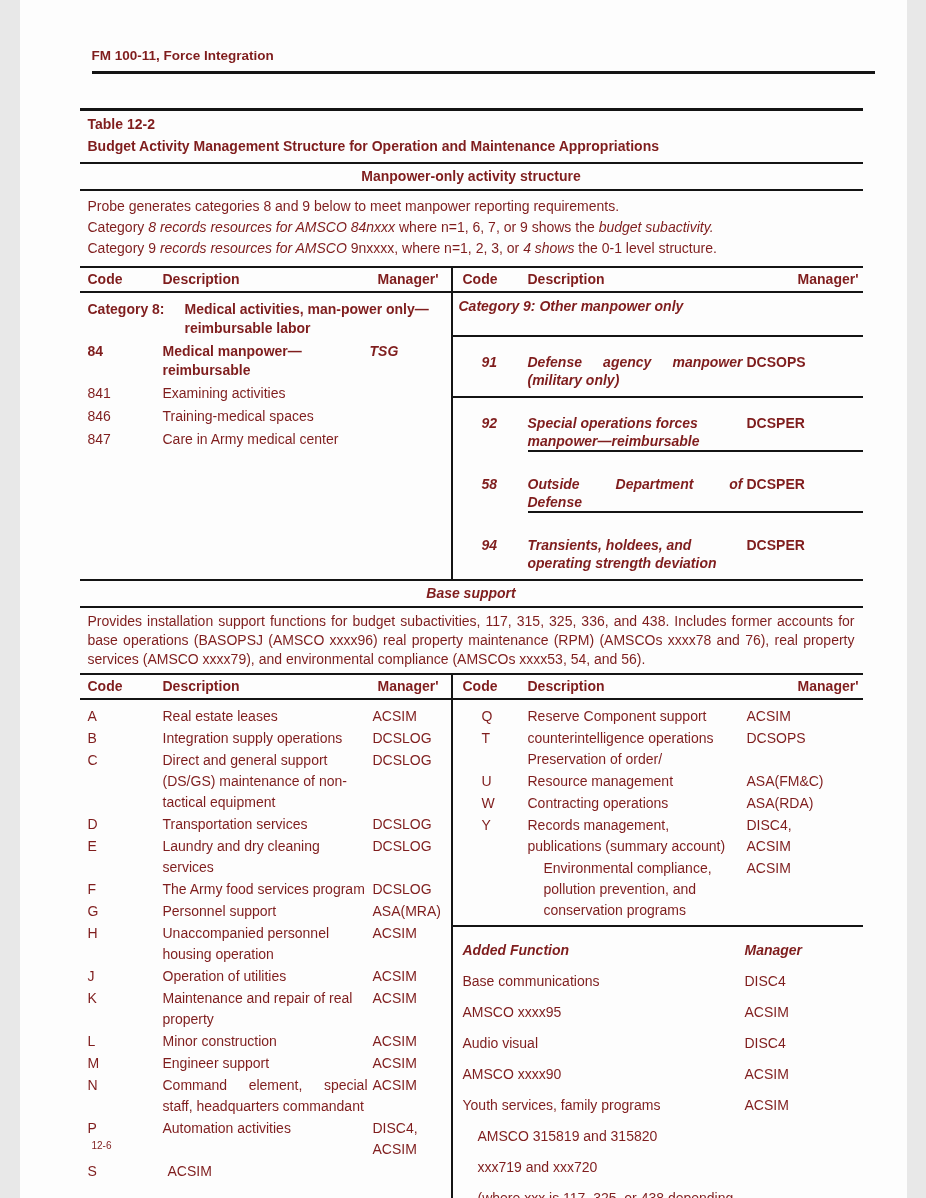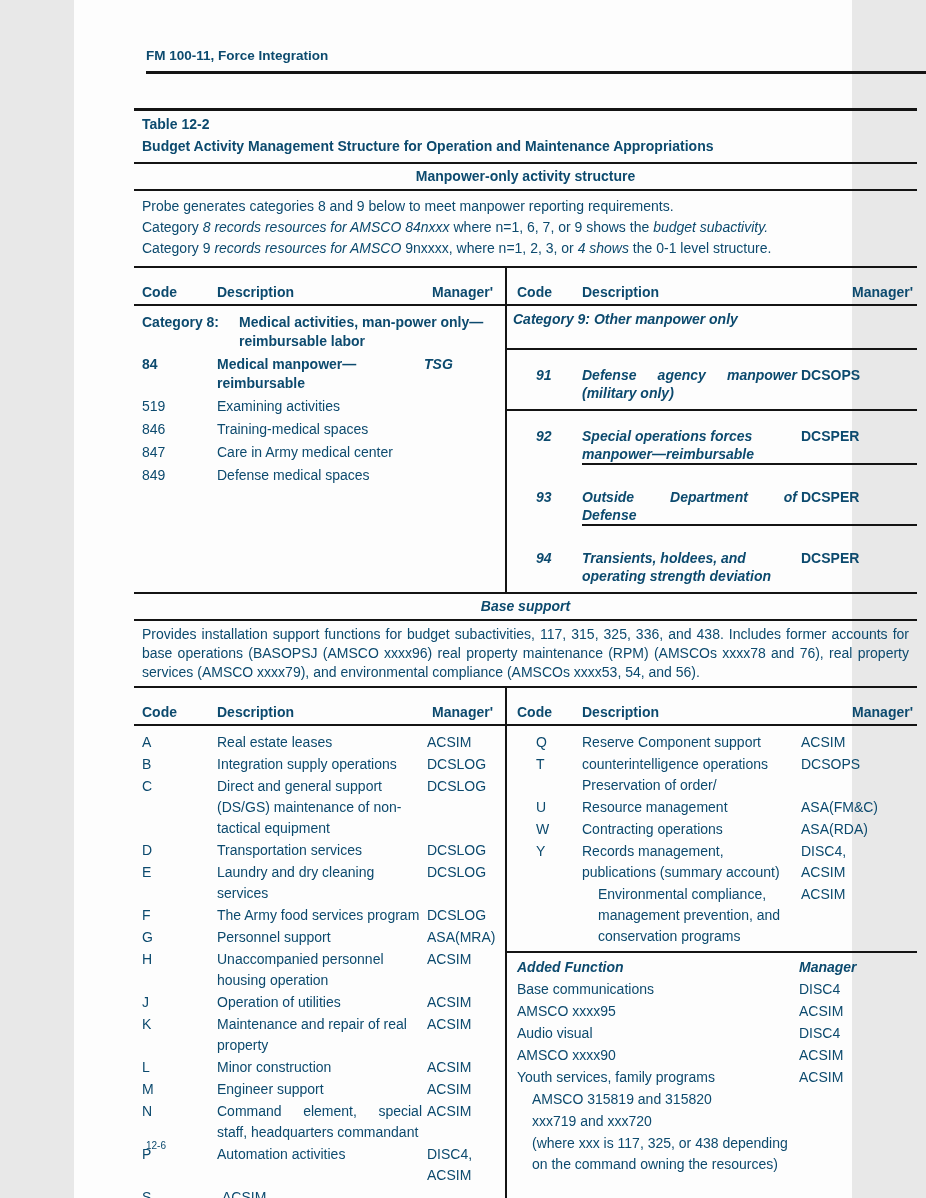--- a/index.html
+++ b/index.html
@@ -1,18 +1,18 @@
 <!DOCTYPE html>
 <html><head>
 <meta charset="utf-8">
 <style>
   html,body { margin:0; padding:0; background:#e8e8e8; }
   .page {
-    position:relative; width:778px; height:1198px; margin:0 auto;
-    background:#fdfdfd; color:#0c4a6e;
+    position:relative; width:887px; height:1198px; margin:0 auto;
+    background:#fdfdfd; color:#7f1d1d;
     font-family:"Liberation Sans","DejaVu Sans",sans-serif;
     font-size:14px;
   }
   .b { font-weight:bold; }
   .i { font-style:italic; }
   .ni { font-style:normal; }
 
   
   .doc-header {
     position:absolute; left:72px; top:48px; width:783px;
@@ -32,21 +32,21 @@
 
   .intro  { padding:5px 8px 7px; border-bottom:2px solid #141414; }
   .intro .iline { line-height:21px; }
 
   .para   { padding:4px 8px 4px; border-bottom:2px solid #141414; text-align:justify; line-height:19px; }
 
   .grid2  { display:grid; grid-template-columns:371px 412px; }
   .half-r { border-left:2px solid #141414; }
 
   
-  .hdr .hrow { display:grid; font-weight:bold; padding:16px 0 4px; line-height:16px; }
+  .hdr .hrow { display:grid; font-weight:bold; padding:3px 0 4px; line-height:16px; }
   .hdr { border-bottom:2px solid #141414; }
   .hdr .half-l.hrow { grid-template-columns:83px 205px 1fr; }
   .hdr .half-r.hrow { grid-template-columns:75px 215px 1fr; }
   .hdr .hc-code   { padding-left:8px; }
   .half-r.hrow .hc-code { padding-left:10px; }
   .hdr .half-l .hc-mgr { text-align:right; padding-right:12px; }
   .hdr .half-r .hc-mgr { text-align:right; padding-right:4px; }
 
   
   .row { display:grid; }
@@ -78,21 +78,21 @@
   .body2 .half-l .cell-mgr  { padding-left:5px; }
   .s2r-rows { padding-top:6px; }
   .s2r-rows .row { grid-template-columns:75px 215px 1fr; margin-bottom:1px; }
   .s2r-rows .cell-code { padding-left:29px; }
   .s2r-rows .cell-mgr  { padding-left:4px; }
   .s2r-rows .row.ind .cell-desc { padding-left:16px; }
 
   .added { border-top:2px solid #141414; margin-top:4px; padding-top:4px; padding-bottom:6px; }
   .added .row { grid-template-columns:1fr 118px; padding-left:10px; margin-bottom:1px; }
   .added .row.ind { padding-left:25px; }
-  .added .ln { line-height:21px; }
+  .added .ln { line-height:21px;margin-top:9px; }
 
   .page-number { position:absolute; left:72px; top:1140px; font-size:10px; }
 </style>
 </head>
 <body>
 
 <div class="page">
 
   <div class="doc-header">
     <span>FM 100-11, Force Integration</span>
@@ -143,21 +143,21 @@
             <div class="cell cell-desc">
               <div class="ln">Medical manpower—</div>
               <div class="ln">reimbursable</div>
             </div>
             <div class="cell cell-mgr i">
               <div class="ln">TSG</div>
             </div>
           </div>
           <div class="row">
             <div class="cell cell-code">
-              <div class="ln">519</div>
+              <div class="ln">841</div>
             </div>
             <div class="cell cell-desc">
               <div class="ln">Examining activities</div>
             </div>
             <div class="cell cell-mgr"></div>
           </div>
           <div class="row">
             <div class="cell cell-code">
               <div class="ln">846</div>
             </div>
@@ -165,29 +165,20 @@
               <div class="ln">Training-medical spaces</div>
             </div>
             <div class="cell cell-mgr"></div>
           </div>
           <div class="row">
             <div class="cell cell-code">
               <div class="ln">847</div>
             </div>
             <div class="cell cell-desc">
               <div class="ln">Care in Army medical center</div>
-            </div>
-            <div class="cell cell-mgr"></div>
-          </div>
-          <div class="row">
-            <div class="cell cell-code">
-              <div class="ln">849</div>
-            </div>
-            <div class="cell cell-desc">
-              <div class="ln">Defense medical spaces</div>
             </div>
             <div class="cell cell-mgr"></div>
           </div>
         </div>
       <div class="half-r s1r">
           <div class="row b i sep-full catrow">
             <div class="ln">Category 9: Other manpower only</div>
           </div>
           <div class="row b i sep-full">
             <div class="cell cell-code">
@@ -208,21 +199,21 @@
             <div class="cell cell-desc">
               <div class="ln">Special operations forces</div>
               <div class="ln">manpower—reimbursable</div>
             </div>
             <div class="cell cell-mgr ni">
               <div class="ln">DCSPER</div>
             </div>
           </div>
           <div class="row b i sep-part">
             <div class="cell cell-code">
-              <div class="ln">93</div>
+              <div class="ln">58</div>
             </div>
             <div class="cell cell-desc">
               <div class="ln jl">Outside Department of</div>
               <div class="ln">Defense</div>
             </div>
             <div class="cell cell-mgr ni">
               <div class="ln">DCSPER</div>
             </div>
           </div>
           <div class="row b i">
@@ -488,21 +479,21 @@
                 <div class="ln">DISC4,</div>
                 <div class="ln">ACSIM</div>
               </div>
             </div>
             <div class="row ind">
               <div class="cell cell-code">
                 <div class="ln"></div>
               </div>
               <div class="cell cell-desc">
                 <div class="ln">Environmental compliance,</div>
-                <div class="ln">management prevention, and</div>
+                <div class="ln">pollution prevention, and</div>
                 <div class="ln">conservation programs</div>
               </div>
               <div class="cell cell-mgr">
                 <div class="ln">ACSIM</div>
               </div>
             </div>
           </div>
         <div class="added">
             <div class="row b i">
               <div class="cell cell-desc">

